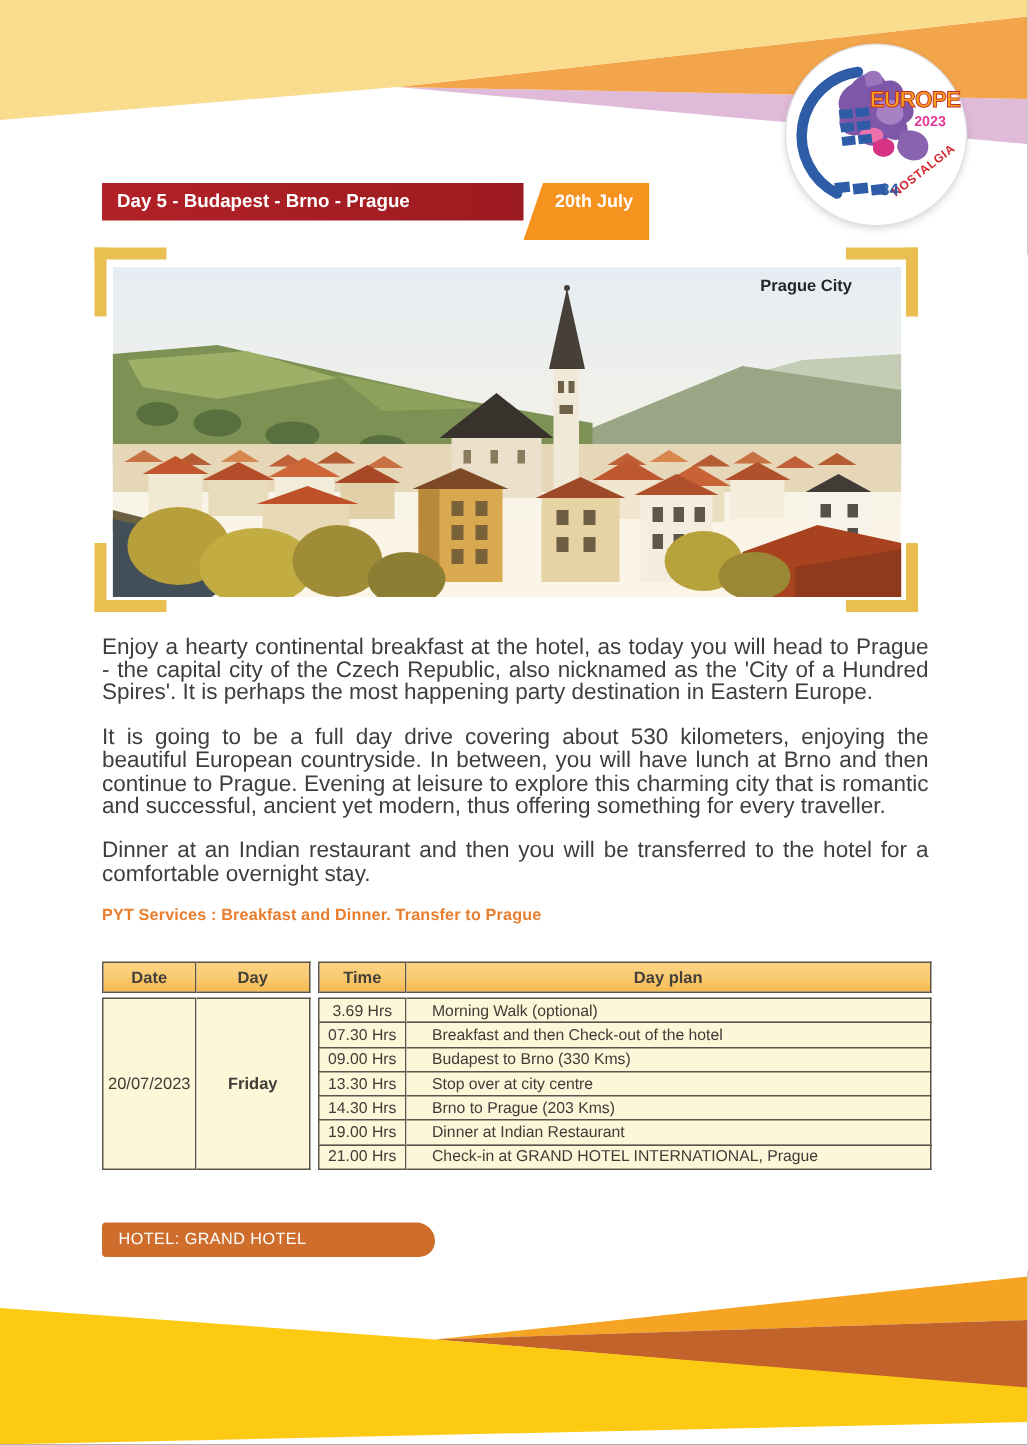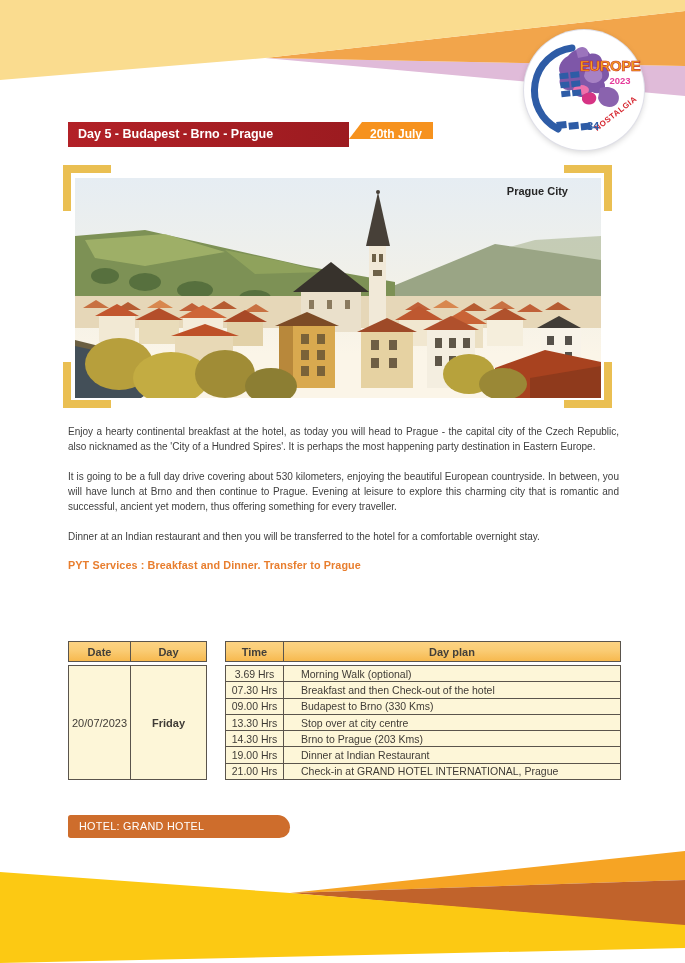--- a/index.html
+++ b/index.html
@@ -19,46 +19,46 @@
   }
 
   
   .daybar{
     position:absolute;left:68px;top:122px;width:281px;height:25px;
     background:linear-gradient(90deg,var(--header-bar,#b22127) 0%,#9c1b20 100%);
     color:#fff;font-weight:bold;font-size:12.5px;line-height:25px;padding-left:10px;
     box-sizing:border-box;
   }
   .datetab{
-    position:absolute;left:349px;top:122px;width:84px;height:17px;
+    position:absolute;left:349px;top:122px;width:84px;height:38px;
     background:var(--date-tab,#f6921e);color:#fff;font-weight:bold;font-size:12px;
     line-height:25px;text-align:center;box-sizing:border-box;padding-left:10px;
     clip-path:polygon(13px 0,100% 0,100% 100%,0 100%);
   }
 
   
   .bracket{position:absolute;width:48px;height:46px;box-sizing:border-box;z-index:2}
   .bracket.tl{left:63px;top:165px;border-top:8px solid var(--accent-gold,#eabf52);border-left:8px solid var(--accent-gold,#eabf52)}
   .bracket.tr{left:564px;top:165px;border-top:8px solid var(--accent-gold,#eabf52);border-right:8px solid var(--accent-gold,#eabf52)}
   .bracket.bl{left:63px;top:362px;border-bottom:8px solid var(--accent-gold,#eabf52);border-left:8px solid var(--accent-gold,#eabf52)}
   .bracket.br{left:564px;top:362px;border-bottom:8px solid var(--accent-gold,#eabf52);border-right:8px solid var(--accent-gold,#eabf52)}
   .photo{position:absolute;left:75px;top:178px;width:526px;height:220px;overflow:hidden;z-index:1}
   .photo-caption{
     position:absolute;top:7px;right:33px;font-size:11px;font-weight:bold;color:#262626;z-index:3;
   }
 
   
   .copy{position:absolute;left:68px;top:424px;width:551px}
-  .copy p{margin:0 0 14.5px;font-size:10px;line-height:15.2px;text-align:justify;color:#3e3e3e}
+  .copy p{margin:0 0 14.5px;font-size:15px;line-height:15.2px;text-align:justify;color:#3e3e3e}
   .services{
     margin-top:9px;font-size:10.8px;font-weight:bold;color:var(--services-text,#e87e2e);letter-spacing:.1px;
   }
 
   
-  .itin{position:absolute;left:68px;top:641px;width:553px;display:flex;gap:18px}
+  .itin{position:absolute;left:68px;top:641px;width:553px;display:flex;gap:5px}
   .itin-left{width:139px;flex:none}
   .itin-right{flex:1}
   .hdr{display:flex;height:21px}
   .hdr .cell{
     background:linear-gradient(180deg,#fcd383 0%,var(--table-header,#facc74) 45%,#f7b94f 100%);
     border:1px solid #5a544c;display:flex;align-items:center;justify-content:center;
     font-size:11px;font-weight:bold;color:#433f39;box-sizing:border-box;
   }
   .hdr .cell + .cell{border-left:none}
   .col-date{width:63px}.col-day{width:76px}

